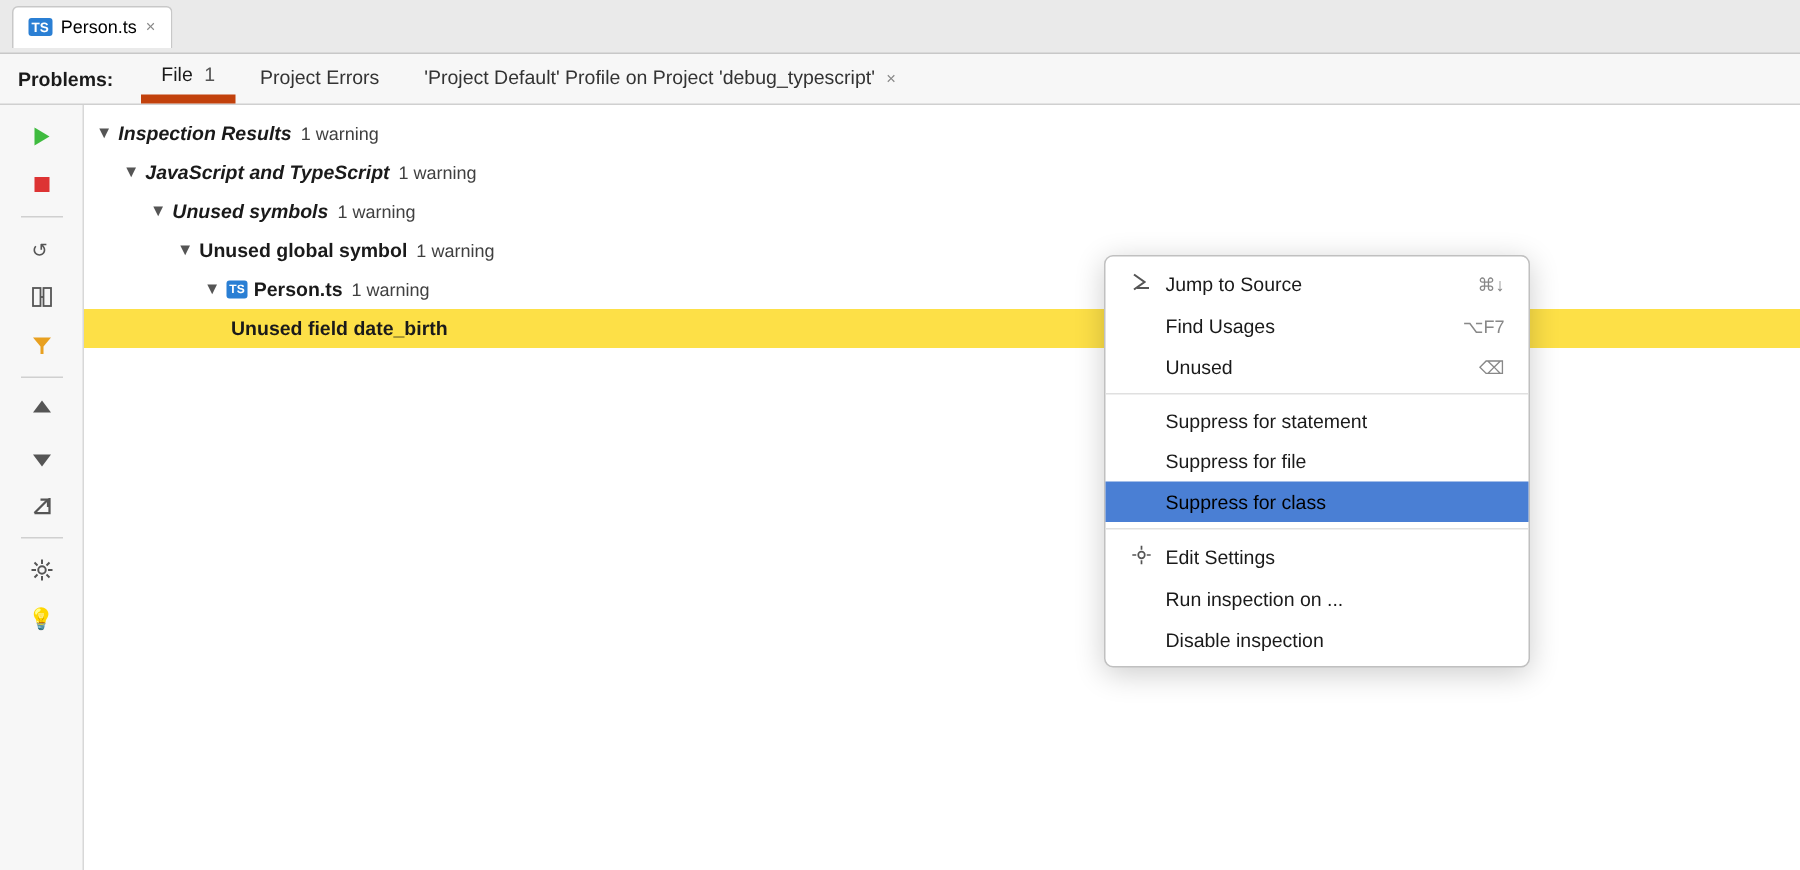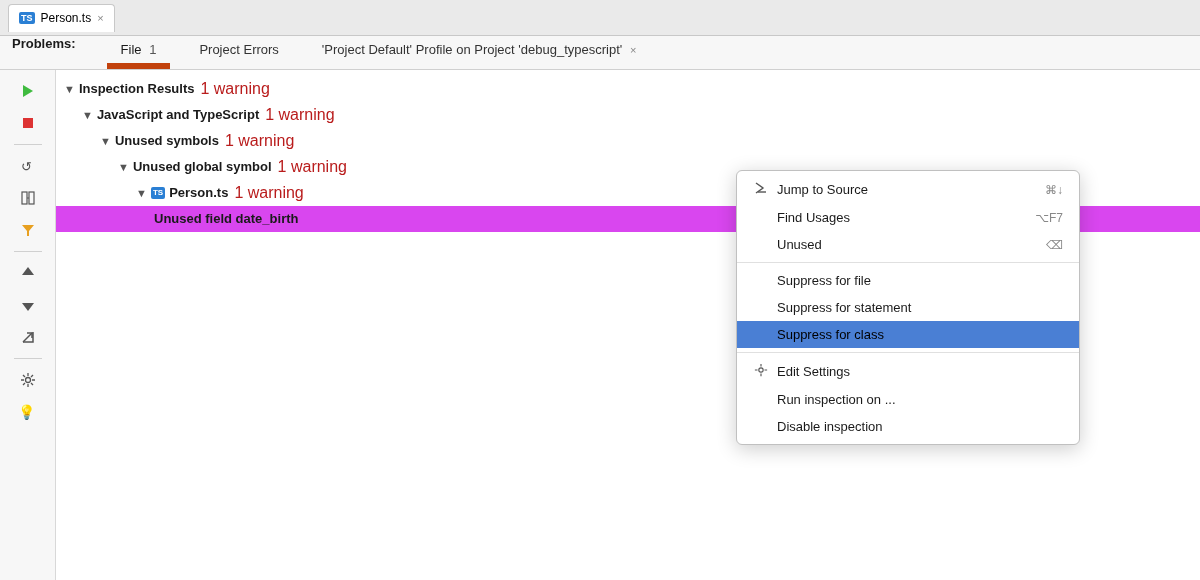--- a/index.html
+++ b/index.html
@@ -45,25 +45,26 @@
     }
     .tab-close {
       color: #888;
       font-size: 11px;
       cursor: pointer;
     }
 
     
     .problems-bar {
       display: flex;
+      align-items: center;
       background: #f7f7f7;
       border-bottom: 1px solid #d0d0d0;
       height: 34px;
       padding: 0 12px;
-      gap: 15px;
+      gap: 2px;
     }
     .problems-label {
       font-weight: 600;
       font-size: 13px;
       margin-right: 16px;
       color: #1a1a1a;
     }
     .problems-tab {
       padding: 6px 14px;
       font-size: 13px;
@@ -127,44 +128,44 @@
 
     .tree-item {
       display: flex;
       align-items: center;
       padding: 2px 8px;
       cursor: pointer;
       white-space: nowrap;
       line-height: 22px;
     }
     .tree-item.selected {
-      background: #d946ef;
+      background: #fde047;
     }
     .tree-chevron {
       color: #555;
       font-size: 11px;
       margin-right: 4px;
       display: inline-block;
     }
     .tree-indent-1 { padding-left: 8px; }
     .tree-indent-2 { padding-left: 26px; }
     .tree-indent-3 { padding-left: 44px; }
     .tree-indent-4 { padding-left: 62px; }
     .tree-indent-5 { padding-left: 80px; }
     .tree-indent-6 { padding-left: 98px; }
 
     .tree-label {
       font-size: 13px;
       color: #1a1a1a;
       font-weight: bold;
     }
-    .tree-label.bold { font-weight: 700; }
+    .tree-label.bold { font-weight: 700; font-style: italic; }
     .tree-count {
-      color: #b91c1c;
-      font-size: 16px;
+      color: #404040;
+      font-size: 12px;
       margin-left: 6px;
     }
 
     .ts-badge {
       background: #2a7fd4;
       color: white;
       font-size: 8px;
       font-weight: bold;
       border-radius: 2px;
       padding: 1px 2px;
@@ -174,21 +175,21 @@
 
     
     .context-menu {
       position: absolute;
       top: 100px;
       left: 680px;
       background: #ffffff;
       border: 1px solid #c0c0c0;
       border-radius: 6px;
       box-shadow: 0 4px 20px rgba(0,0,0,0.2);
-      width: 344px;
+      width: 284px;
       padding: 4px 0;
       z-index: 100;
     }
     .context-menu-item {
       display: flex;
       align-items: center;
       padding: 6px 16px;
       cursor: pointer;
       font-size: 13px;
       color: #1a1a1a;
@@ -363,26 +364,26 @@
       <div class="context-menu-item">
         <span class="menu-icon-empty"></span>
         <span>Unused</span>
         <span class="context-menu-shortcut" style="color:#888; font-size:12px;">⌫</span>
       </div>
 
       <div class="context-menu-separator"></div>
 
       <div class="context-menu-item">
         <span class="menu-icon-empty"></span>
+        <span>Suppress for statement</span>
+      </div>
+
+      <div class="context-menu-item">
+        <span class="menu-icon-empty"></span>
         <span>Suppress for file</span>
-      </div>
-
-      <div class="context-menu-item">
-        <span class="menu-icon-empty"></span>
-        <span>Suppress for statement</span>
       </div>
 
       <div class="context-menu-item highlighted">
         <span class="menu-icon-empty"></span>
         <span>Suppress for class</span>
       </div>
 
       <div class="context-menu-separator"></div>
 
       <div class="context-menu-item">

